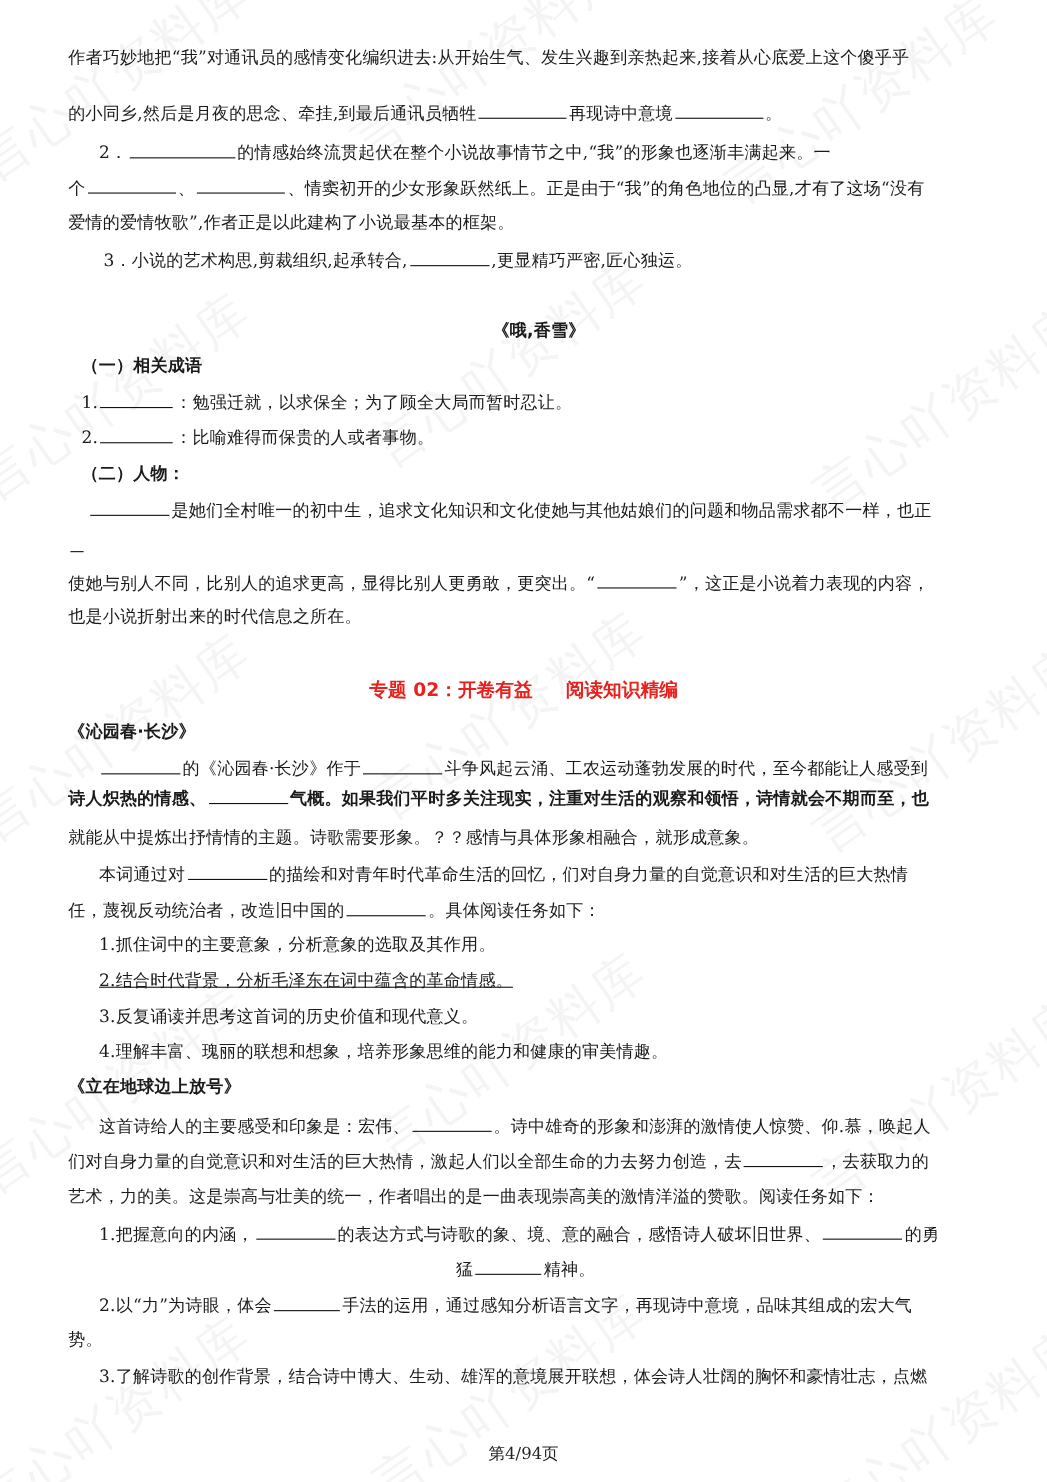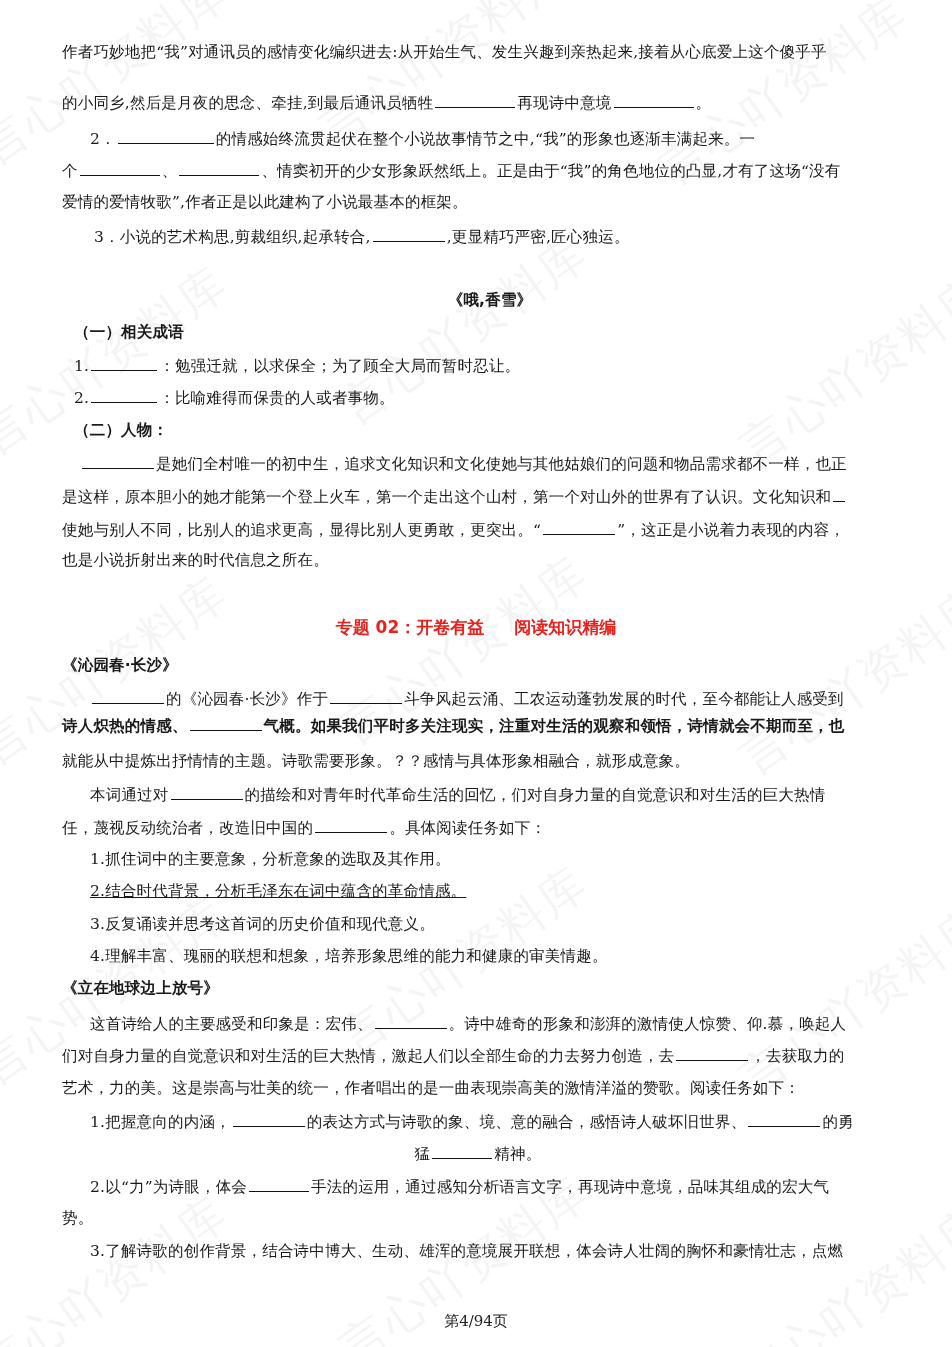--- a/index.html
+++ b/index.html
@@ -73,21 +73,21 @@
     <span>1.</span><span class="blank b66"></span><span>：勉强迁就，以求保全；为了顾全大局而暂时忍让。</span>
   </div>
   <div class="line" style="left:74px; top:387px;">
     <span>2.</span><span class="blank b66"></span><span>：比喻难得而保贵的人或者事物。</span>
   </div>
   <div class="line bold" style="left:74px; top:420px;">（二）人物：</div>
   <div class="line" style="left:80px; top:453px;">
     <span class="blank b72"></span><span>是她们全村唯一的初中生，追求文化知识和文化使她与其他姑娘们的问题和物品需求都不一样，也正</span>
   </div>
   <div class="line" style="top:486px;">
-    <span>是这样，原本胆小的她才能第一个登上火车，第一个走出这个山村，第一个对山外的世界有了认识。文化知识和</span><span class="blank b12"></span>
+    <span class="blank b12"></span>
   </div>
   <div class="line" style="top:519px;">
     <span>使她与别人不同，比别人的追求更高，显得比别人更勇敢，更突出。“</span><span class="blank b72"></span><span>”，这正是小说着力表现的内容，</span>
   </div>
   <div class="line" style="top:550px;">也是小说折射出来的时代信息之所在。</div>
 
   <div class="title">
     <span>专题 02：开卷有益</span><span class="gap"></span><span>阅读知识精编</span>
   </div>
 

